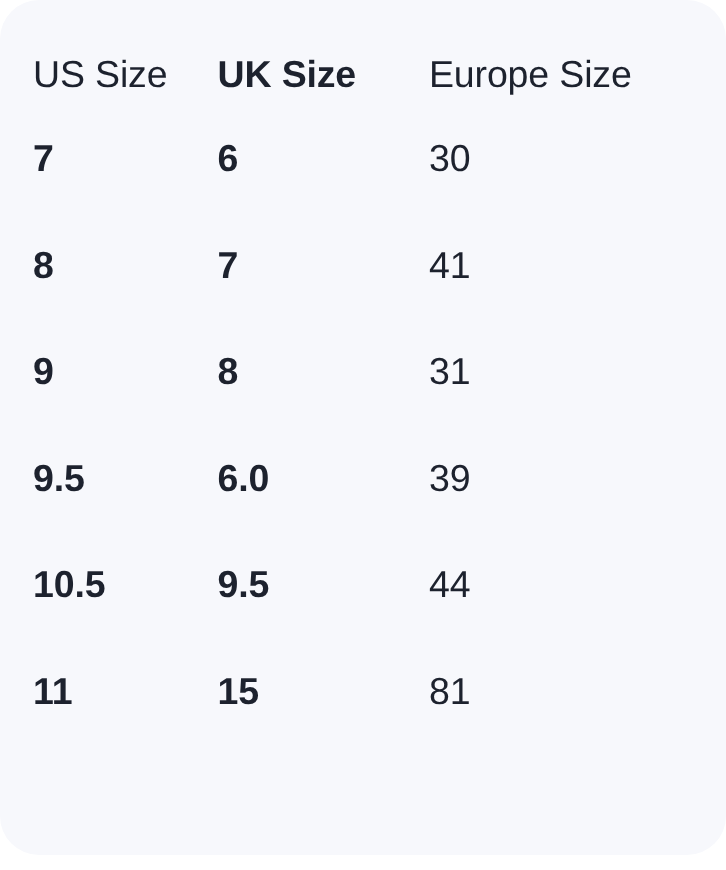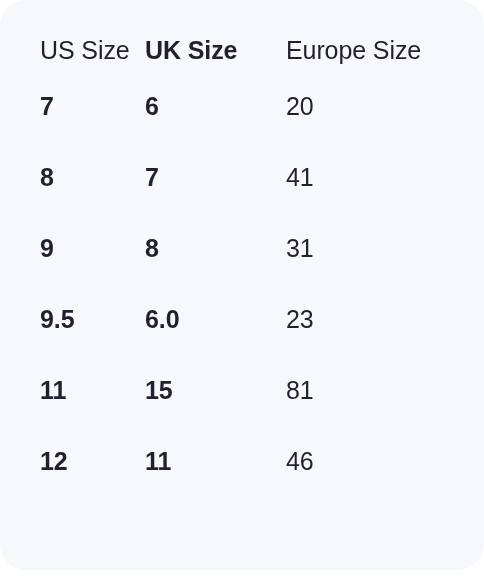--- a/index.html
+++ b/index.html
@@ -58,21 +58,21 @@
     vertical-align: middle;
     letter-spacing: -0.1px;
   }
 
   .size-table tbody tr td:first-child {
     font-weight: 700;
   }
 
   .size-table th:first-child,
   .size-table td:first-child {
-    padding-left: 40px;
+    padding-left: 22px;
   }
   .size-table th.cell-uk,
   .size-table td.cell-uk {
     padding-left: 0px;
     font-weight: bold;
   }
   .size-table th.cell-europe,
   .size-table td.cell-europe {
     padding-left: 0px;
     margin-left: 24px;
@@ -96,42 +96,42 @@
       <tr>
         <th class="cell-us">US Size</th>
         <th class="cell-uk">UK Size</th>
         <th class="cell-europe">Europe Size</th>
       </tr>
     </thead>
     <tbody>
       <tr>
         <td class="cell-us">7</td>
         <td class="cell-uk">6</td>
-        <td class="cell-europe">20</td>
+        <td class="cell-europe">30</td>
       </tr>
       <tr>
         <td class="cell-us">8</td>
         <td class="cell-uk">7</td>
         <td class="cell-europe">41</td>
       </tr>
       <tr>
         <td class="cell-us">9</td>
         <td class="cell-uk">8</td>
         <td class="cell-europe">31</td>
       </tr>
       <tr>
         <td class="cell-us">9.5</td>
         <td class="cell-uk">6.0</td>
-        <td class="cell-europe">23</td>
+        <td class="cell-europe">39</td>
+      </tr>
+      <tr>
+        <td class="cell-us">10.5</td>
+        <td class="cell-uk">9.5</td>
+        <td class="cell-europe">44</td>
       </tr>
       <tr>
         <td class="cell-us">11</td>
         <td class="cell-uk">15</td>
         <td class="cell-europe">81</td>
       </tr>
-      <tr>
-        <td class="cell-us">12</td>
-        <td class="cell-uk">11</td>
-        <td class="cell-europe">46</td>
-      </tr>
     </tbody>
   </table>
 </div>
 
 </body></html>

